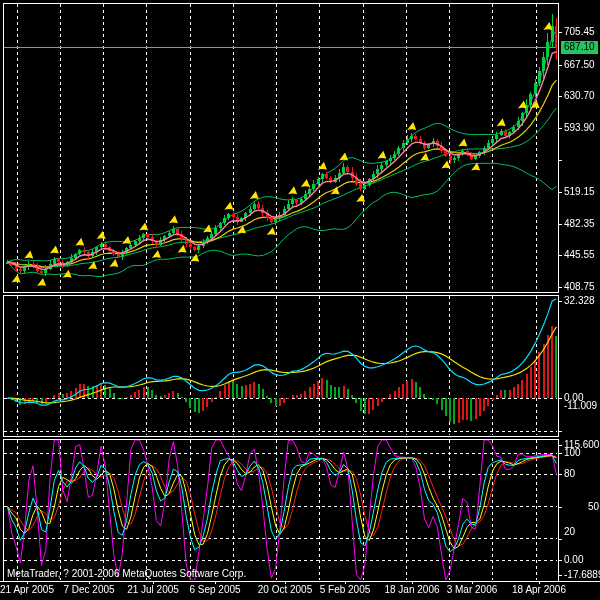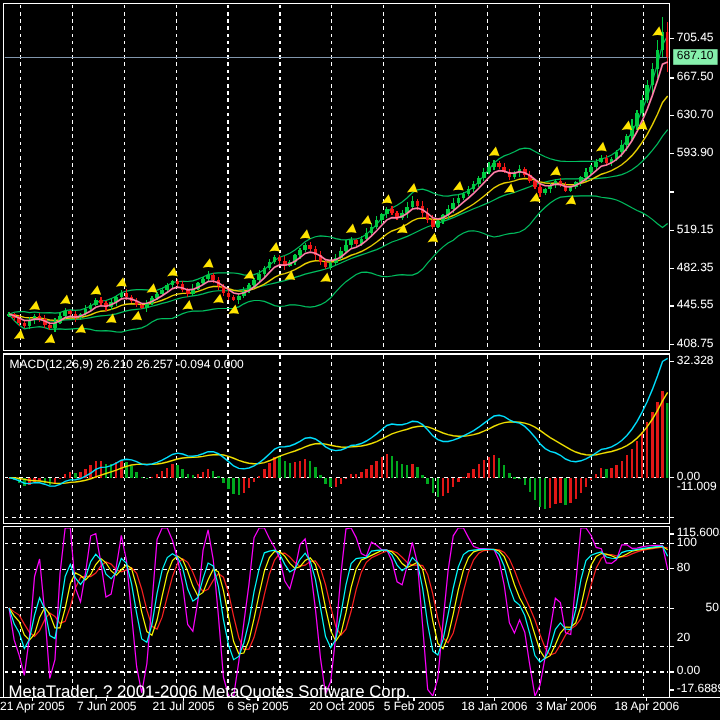--- a/index.html
+++ b/index.html
@@ -2,25 +2,25 @@
 <html><head>
 <meta charset="utf-8">
 <style>
   html,body{margin:0;padding:0;background:#000;}
   .win{position:relative;width:600px;height:600px;background:#000;overflow:hidden;
        font-family:"Liberation Sans",sans-serif;color:#fff;}
   #chart-svg{position:absolute;left:0;top:0;}
   .panel-header{position:absolute;font-size:10px;color:#fff;white-space:nowrap;z-index:5;}
   #macd-header{left:8px;top:299px;}
   #kdj-header{left:8px;top:443px;}
-  #copyright{position:absolute;left:7px;top:568px;font-size:14px;color:#fff;white-space:nowrap;z-index:6;}
+  #copyright{position:absolute;left:7px;top:568px;font-size:10px;color:#fff;white-space:nowrap;z-index:6;}
   .axis{position:absolute;left:0;top:0;width:600px;height:540px;pointer-events:none;z-index:4;}
   .tick-label{position:absolute;left:564px;font-size:10px;color:#fff;white-space:nowrap;transform:translateY(-6px);}
   .date-label{position:absolute;top:584px;font-size:10px;color:#fff;white-space:nowrap;transform:translateX(-50%);}
-  #price-box{position:absolute;left:561px;background:#86efac;color:#000;font-size:10px;
+  #price-box{position:absolute;left:561px;background:#22c55e;color:#000;font-size:10px;
              padding:0 3px 1px 3px;z-index:7;line-height:12px;}
 </style>
 </head>
 <body>
 
 <div class="win">
   <svg id="chart-svg" width="600" height="600">
       <rect x="3" y="3" width="555" height="289" fill="none" stroke="#ffffff" stroke-width="1" shape-rendering="crispEdges"></rect>
       <rect x="3" y="295" width="555" height="141" fill="none" stroke="#ffffff" stroke-width="1" shape-rendering="crispEdges"></rect>
       <rect x="3" y="439" width="555" height="142" fill="none" stroke="#ffffff" stroke-width="1" shape-rendering="crispEdges"></rect>
@@ -546,21 +546,20 @@
       <line x1="27" y1="581" x2="27" y2="584" stroke="#ffffff" shape-rendering="crispEdges"></line>
       <line x1="89" y1="581" x2="89" y2="584" stroke="#ffffff" shape-rendering="crispEdges"></line>
       <line x1="153" y1="581" x2="153" y2="584" stroke="#ffffff" shape-rendering="crispEdges"></line>
       <line x1="215" y1="581" x2="215" y2="584" stroke="#ffffff" shape-rendering="crispEdges"></line>
       <line x1="285" y1="581" x2="285" y2="584" stroke="#ffffff" shape-rendering="crispEdges"></line>
       <line x1="345" y1="581" x2="345" y2="584" stroke="#ffffff" shape-rendering="crispEdges"></line>
       <line x1="412" y1="581" x2="412" y2="584" stroke="#ffffff" shape-rendering="crispEdges"></line>
       <line x1="472" y1="581" x2="472" y2="584" stroke="#ffffff" shape-rendering="crispEdges"></line>
       <line x1="539" y1="581" x2="539" y2="584" stroke="#ffffff" shape-rendering="crispEdges"></line>
     </svg>
-  <div id="macd-header" class="panel-header">MACD(12,26,9) 26.210 26.257 -0.094 0.000</div>
   <div id="copyright">MetaTrader, ? 2001-2006 MetaQuotes Software Corp.</div>
   <div id="price-box" style="top: 40.7855px;">687.10</div>
   <div class="axis" id="axis-main">
       <span class="tick-label" style="top: 32px;">705.45</span>
       <span class="tick-label" style="top: 65px;">667.50</span>
       <span class="tick-label" style="top: 96px;">630.70</span>
       <span class="tick-label" style="top: 128px;">593.90</span>
       <span class="tick-label" style="top: 160px; margin-left: 45px;">557.10</span>
       <span class="tick-label" style="top: 192px;">519.15</span>
       <span class="tick-label" style="top: 224px;">482.35</span>
@@ -576,21 +575,21 @@
       <span class="tick-label" style="top: 445px;">115.6003</span>
       <span class="tick-label" style="top: 453px;">100</span>
       <span class="tick-label" style="top: 474px;">80</span>
       <span class="tick-label" style="top: 507px; margin-left: 24px;">50</span>
       <span class="tick-label" style="top: 532px;">20</span>
       <span class="tick-label" style="top: 560px;">0.00</span>
       <span class="tick-label" style="top: 575px;">-17.6889</span>
     </div>
   <div class="axis" id="axis-dates">
       <span class="date-label" style="left: 27px;">21 Apr 2005</span>
-      <span class="date-label" style="left: 89px;">7 Jun 2005</span>
+      <span class="date-label" style="left: 89px;">7 Dec 2005</span>
       <span class="date-label" style="left: 153px;">21 Jul 2005</span>
       <span class="date-label" style="left: 215px;">6 Sep 2005</span>
       <span class="date-label" style="left: 285px;">20 Oct 2005</span>
       <span class="date-label" style="left: 345px;">5 Feb 2005</span>
       <span class="date-label" style="left: 412px;">18 Jan 2006</span>
       <span class="date-label" style="left: 472px;">3 Mar 2006</span>
       <span class="date-label" style="left: 539px;">18 Apr 2006</span>
     </div>
 </div>
 

